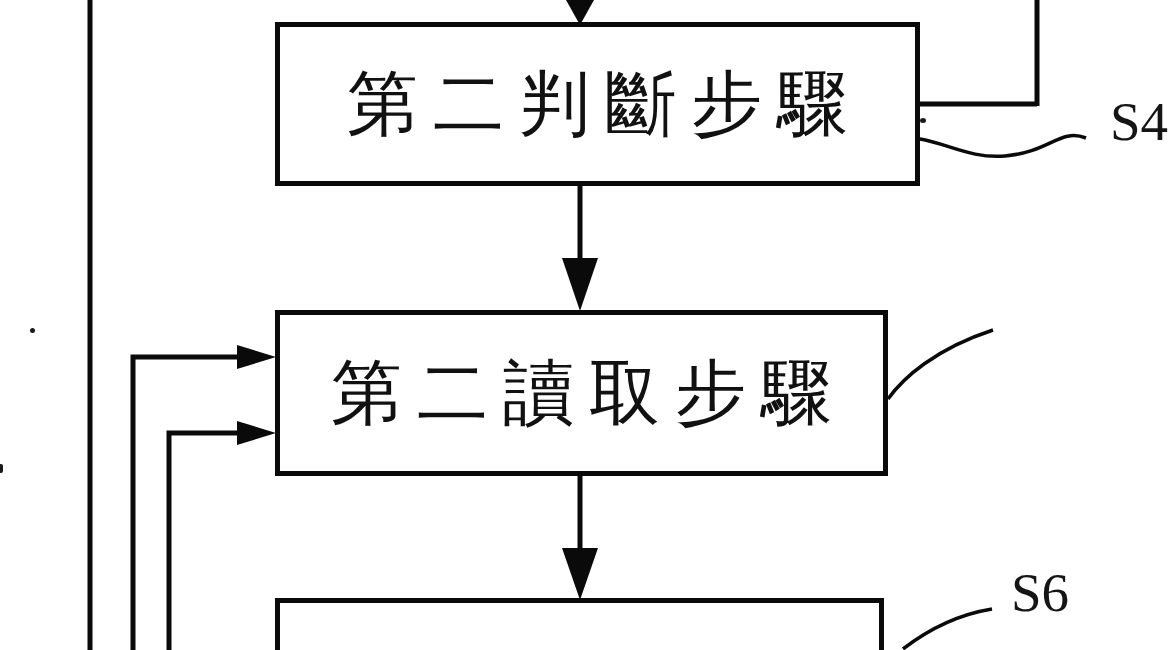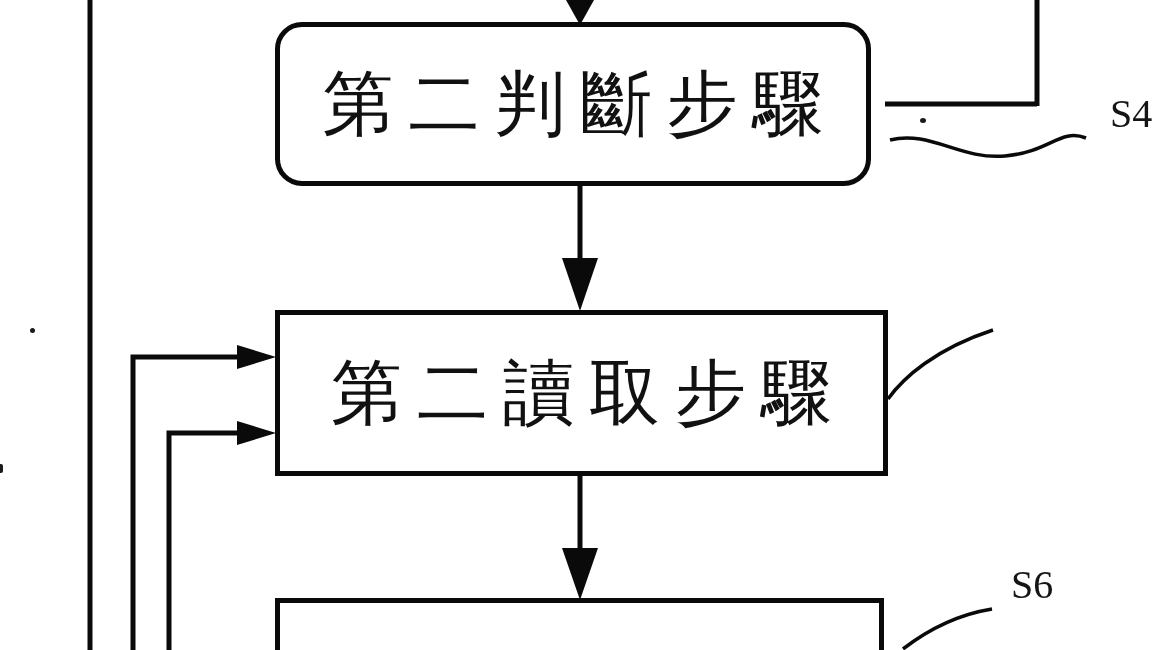--- a/index.html
+++ b/index.html
@@ -32,27 +32,27 @@
     justify-content: center;
   }
   .flow-box .box-label {
     font-family: "DejaVu Serif", "Liberation Serif", serif;
     font-size: 71px;
     letter-spacing: 15px;
     color: #111111;
     white-space: nowrap;
     padding-left: 15px; 
   }
-  #box1 { left: 275px; top: 22px;  width: 596px; height: 164px; border-radius: 27px; }
+  #box1 { left: 275px; top: 22px;  width: 645px; height: 164px; }
   #box2 { left: 275px; top: 310px; width: 613px; height: 166px; }
   #box3 { left: 275px; top: 598px; width: 609px; height: 130px; }
   .ref-label {
     position: absolute;
     font-family: "Liberation Serif", serif;
-    font-size: 40px;
+    font-size: 55px;
     color: #151515;
     white-space: nowrap;
   }
   #ref-s4 { left: 1110px; top: 90px; }
   #ref-s5 { left: 1011px; top: 288px; }
   #ref-s6 { left: 1011px; top: 561px; }
   .speck {
     position: absolute;
     background: #1a1a1a;
     border-radius: 50%;

